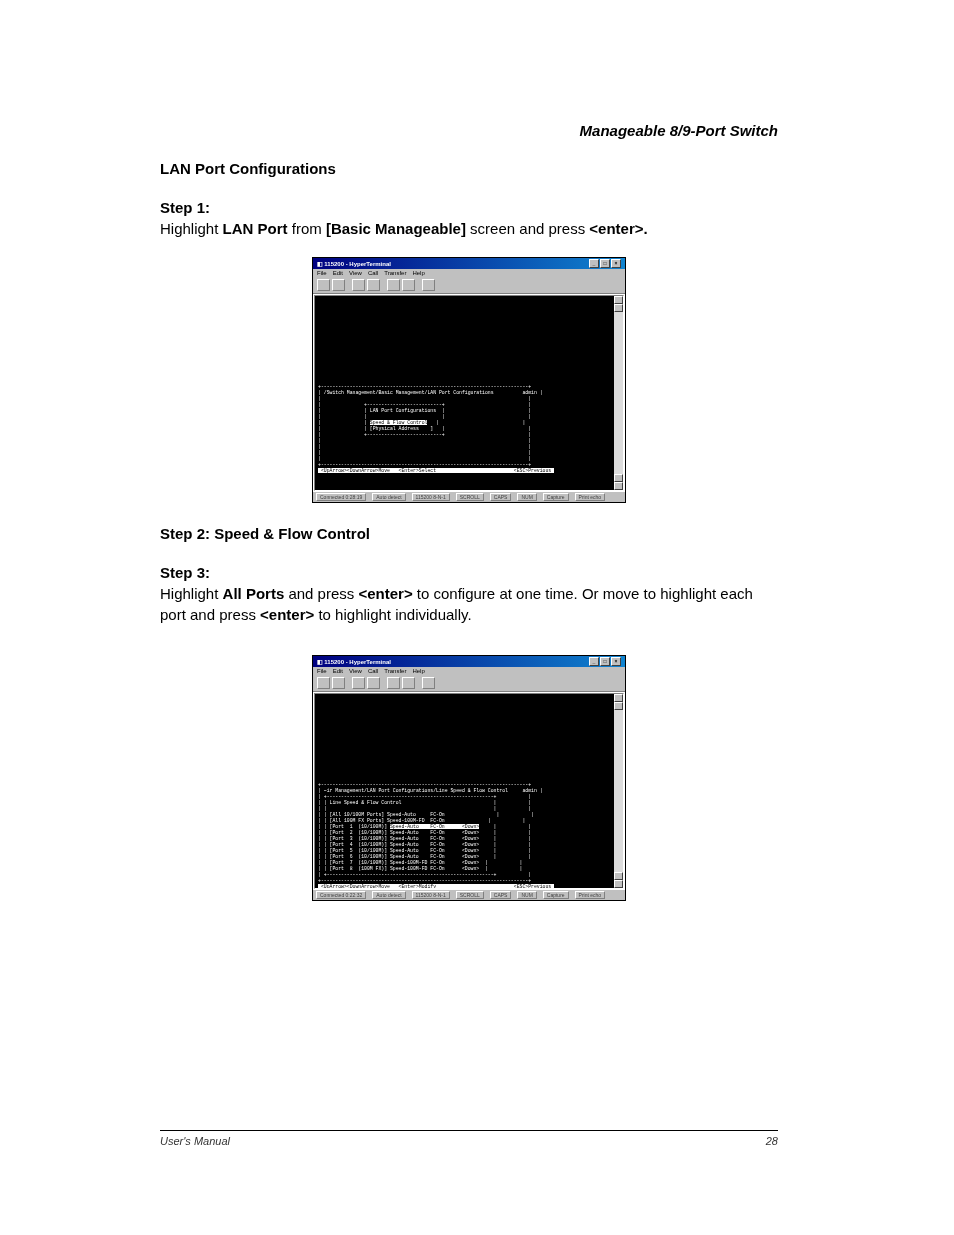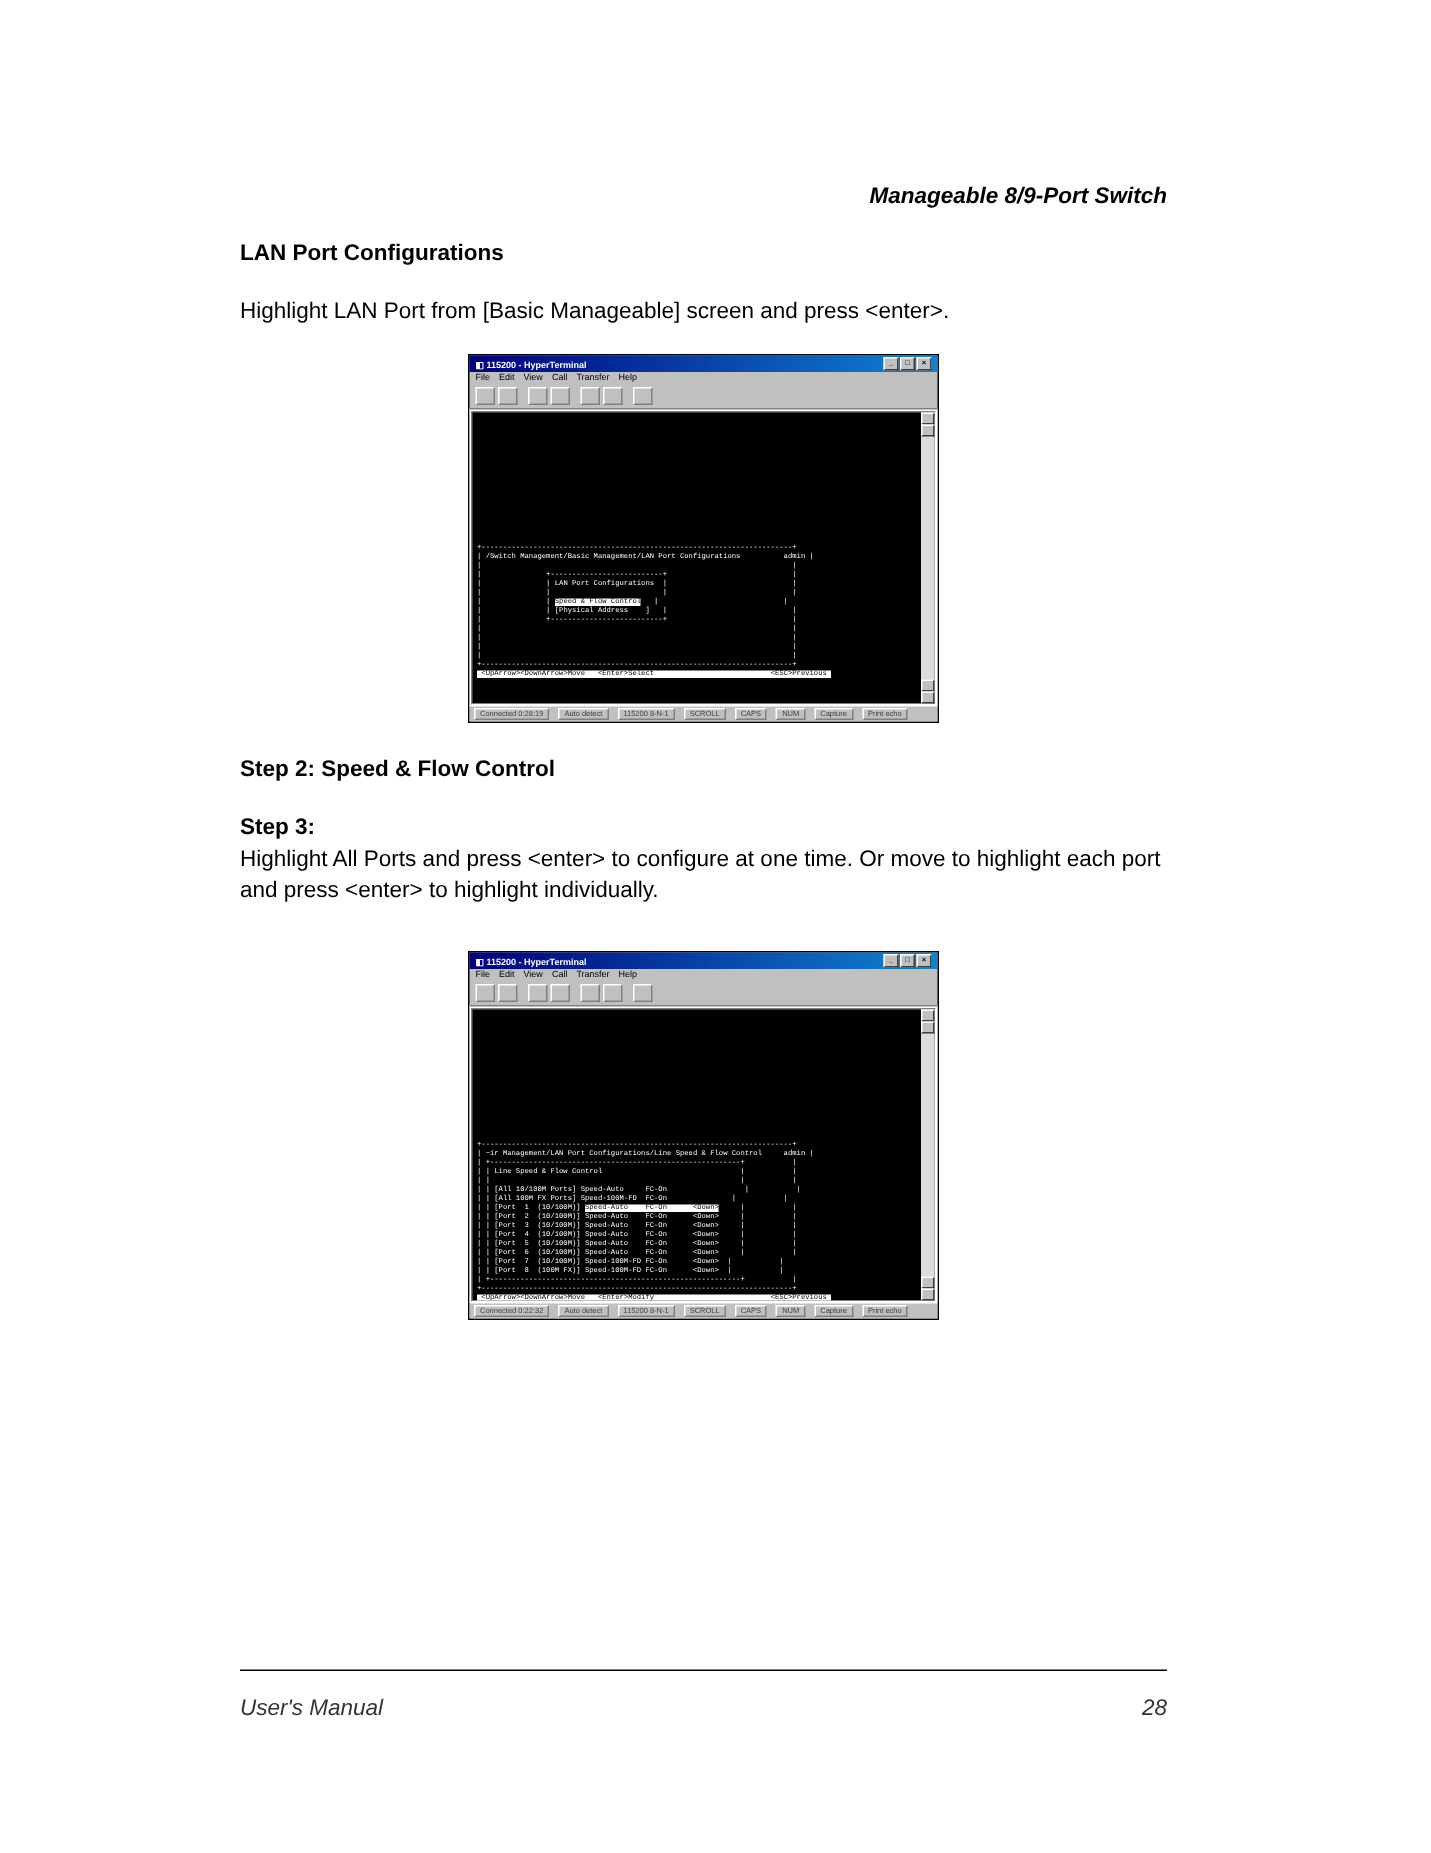--- a/index.html
+++ b/index.html
@@ -33,21 +33,21 @@
   .step-label {
     font-weight: 700;
     font-size: 15px;
     margin-top: 22px;
   }
   .body-text {
     font-size: 15px;
     line-height: 1.4;
     margin-top: 2px;
   }
-  .body-text b { font-weight: 400; }
+  .body-text b { font-weight: 700; }
   .screenshot-wrap {
     display: flex;
     justify-content: center;
     margin: 18px 0 10px 0;
   }
   .ht-window {
     width: 312px;
     background: #c0c0c0;
     border: 1px solid #000;
     font-family: "MS Sans Serif", Tahoma, sans-serif;
@@ -151,37 +151,38 @@
     gap: 6px;
     color:#404040;
   }
   .ht-status span { border:1px solid #808080; border-top-color:#fff; border-left-color:#fff; padding:0 3px;}
   .footer {
     position: absolute;
     bottom: 88px;
     left: 160px;
     right: 160px;
     border-top: 1px solid #000;
-    padding-top: 16px;
+    padding-top: 4px;
     display: flex;
     justify-content: space-between;
-    font-size: 15px;
+    font-size: 11px;
     font-style: italic;
     color: #333;
   }
 </style>
 </head>
 <body>
 
 <div class="page">
 
   <div class="header-right">Manageable 8/9-Port Switch</div>
 
   <div class="section-title">LAN Port Configurations</div>
 
+  <div class="step-label">Step 1:</div>
   <div class="body-text">
     <span>Highlight </span><b>LAN Port</b><span> from </span><b>[Basic Manageable]</b><span> screen and press </span><b>&lt;enter&gt;.</b>
   </div>
 
   <div class="screenshot-wrap">
     <div class="ht-window">
       <div class="ht-title">
         <span><span style="color:#fff">◧ </span><span>115200 - HyperTerminal</span></span>
         <span class="sysbtns"><span>_</span><span>□</span><span>×</span></span>
       </div>

